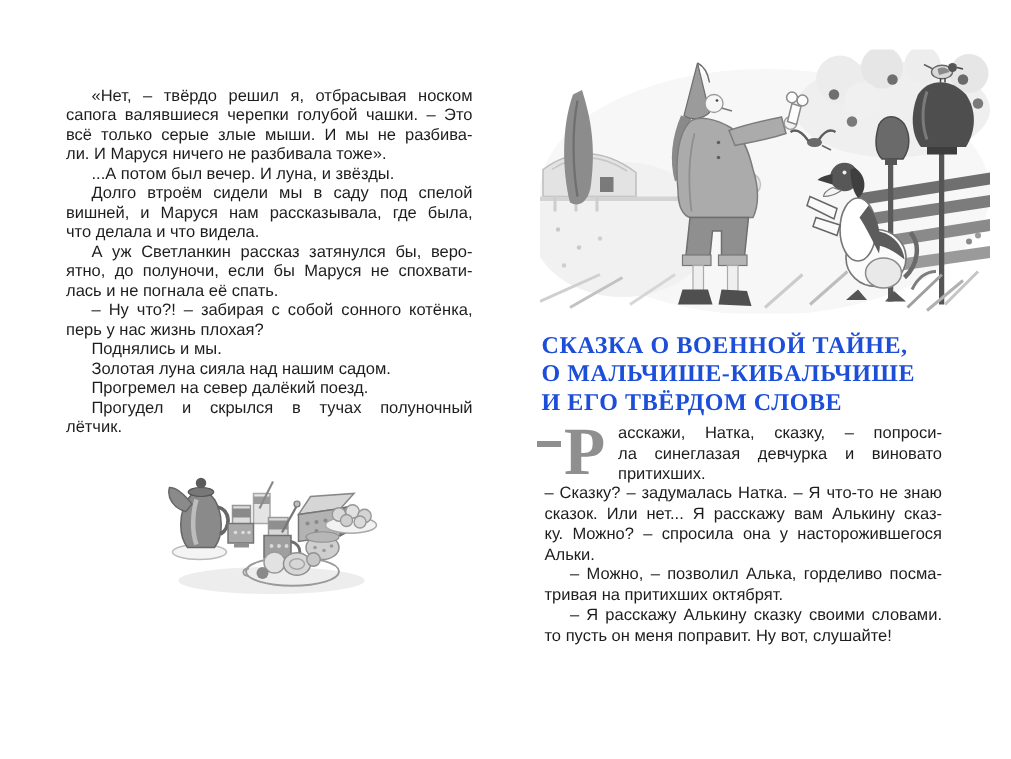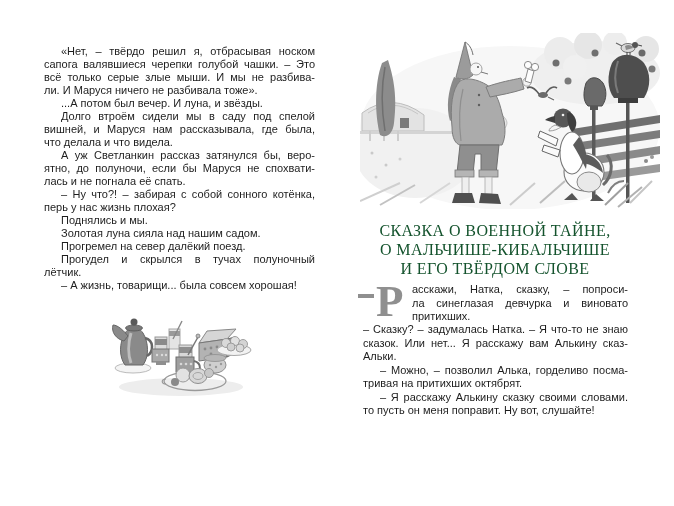--- a/index.html
+++ b/index.html
@@ -3,30 +3,30 @@
 <meta charset="utf-8">
 <style>
   html,body { margin:0; padding:0; background:#ffffff; }
   .spread {
     position:relative; width:674px; height:506px; background:#ffffff;
     font-family:"Liberation Sans", sans-serif; color:#1d1d1d; overflow:hidden;
   }
   
   .textcol { position:absolute; font-size:11px; }
   .tline { line-height:13px; min-height:13px; white-space:normal; }
-  #left-lines { left:44px; top:45px; width:271px; }
+  #left-lines { left:44px; top:58px; width:271px; }
   #right-lines { left:363px; top:323px; width:265px; }
   #right-lines .tline, .opening .tline { line-height:13.5px; min-height:13.5px; }
   .tline.just { text-align:justify; text-align-last:justify; }
   .tline.ind  { text-indent:17px; }
   
   .chapter-title {
     position:absolute; left:361px; top:221px; width:268px; margin:0;
-    text-align:center; font-family:"Liberation Serif", serif; font-weight:normal;
-    font-size:16px; line-height:19px; letter-spacing:0.4px; color:#14532d;
+    font-family:"Liberation Serif", serif; font-weight:bold;
+    font-size:16px; line-height:19px; letter-spacing:0.4px; color:#1d4ed8;
   }
   
   .opening { position:absolute; left:363px; top:283px; width:265px; font-size:11px; }
   .opening-lines { margin-left:49px; }
   .dropcap { position:absolute; left:-5px; top:-3px; height:44px; }
   .dropcap .dash {
     display:inline-block; width:16px; height:4px; background:#8f8f8f;
     vertical-align:18px; margin-right:2px;
   }
   .dropcap .cap {
@@ -60,21 +60,20 @@
       <div class="tline ind just">А уж Светланкин рассказ затянулся бы, веро-</div>
       <div class="tline just">ятно, до полуночи, если бы Маруся не спохвати-</div>
       <div class="tline">лась и не погнала её спать.</div>
       <div class="tline ind just">– Ну что?! – забирая с собой сонного котёнка,</div>
       <div class="tline">перь у нас жизнь плохая?</div>
       <div class="tline ind">Поднялись и мы.</div>
       <div class="tline ind">Золотая луна сияла над нашим садом.</div>
       <div class="tline ind">Прогремел на север далёкий поезд.</div>
       <div class="tline ind just">Прогудел и скрылся в тучах полуночный</div>
       <div class="tline">лётчик.</div>
-      <div class="tline ind">– А жизнь, товарищи... была совсем хорошая!</div>
     </div>
 
   <svg class="illus illus-tea" width="150" height="90" viewBox="0 0 150 90">
     <g>
       <ellipse cx="78" cy="74" rx="62" ry="9" fill="#ededed"></ellipse>
       <ellipse cx="30" cy="55" rx="18" ry="5" fill="#f4f4f4" stroke="#bbbbbb" stroke-width="1"></ellipse>
 
       <path d="M22,20 C16,30 16,44 22,52 L40,52 C46,44 46,30 40,20 C34,12 28,12 22,20 Z" fill="#8a8a8a" stroke="#666" stroke-width="1"></path>
       <path d="M28,20 C25,30 25,42 28,50" stroke="#bdbdbd" stroke-width="3" fill="none"></path>
       <path d="M21,28 C13,26 8,19 10,12 C15,12 21,18 25,23 Z" fill="#8a8a8a" stroke="#666" stroke-width="1"></path>
@@ -268,20 +267,21 @@
     <div class="opening-lines">
         <div class="tline just">асскажи, Натка, сказку, – попроси-</div>
         <div class="tline just">ла синеглазая девчурка и виновато</div>
         <div class="tline">притихших.</div>
       </div>
   </div>
 
   <div class="textcol" id="right-lines">
       <div class="tline just">– Сказку? – задумалась Натка. – Я что-то не знаю</div>
       <div class="tline just">сказок. Или нет... Я расскажу вам Алькину сказ-</div>
+      <div class="tline just">ку. Можно? – спросила она у насторожившегося</div>
       <div class="tline">Альки.</div>
       <div class="tline ind just">– Можно, – позволил Алька, горделиво посма-</div>
       <div class="tline">тривая на притихших октябрят.</div>
       <div class="tline ind just">– Я расскажу Алькину сказку своими словами.</div>
       <div class="tline">то пусть он меня поправит. Ну вот, слушайте!</div>
     </div>
 
 
 </div>
 

